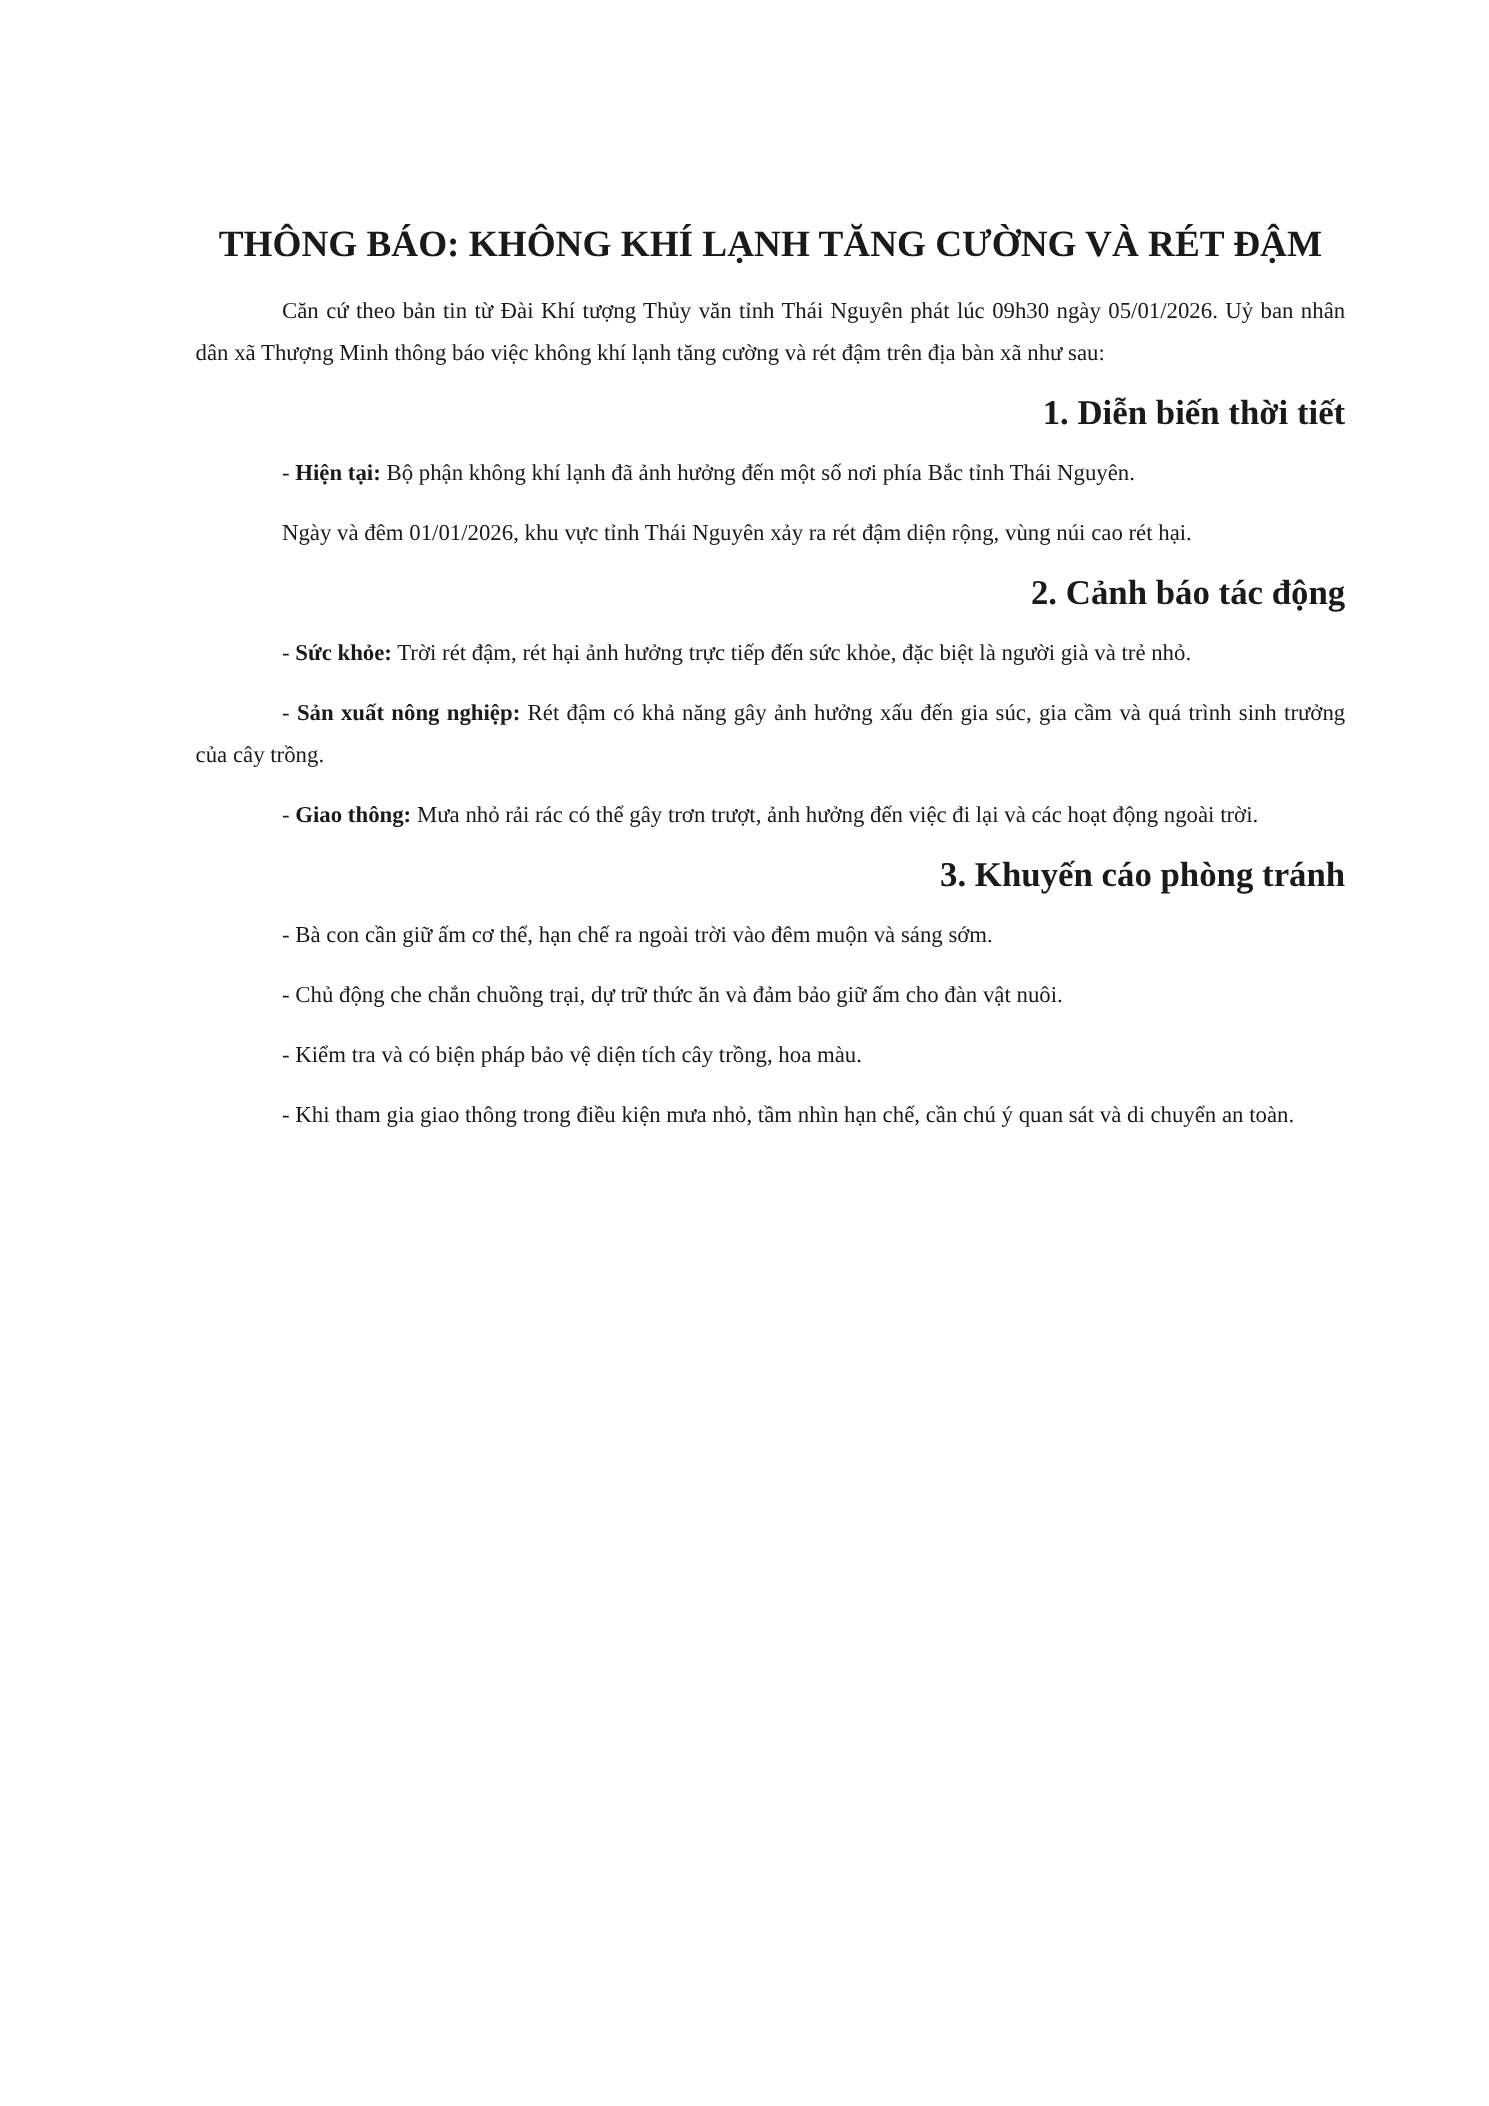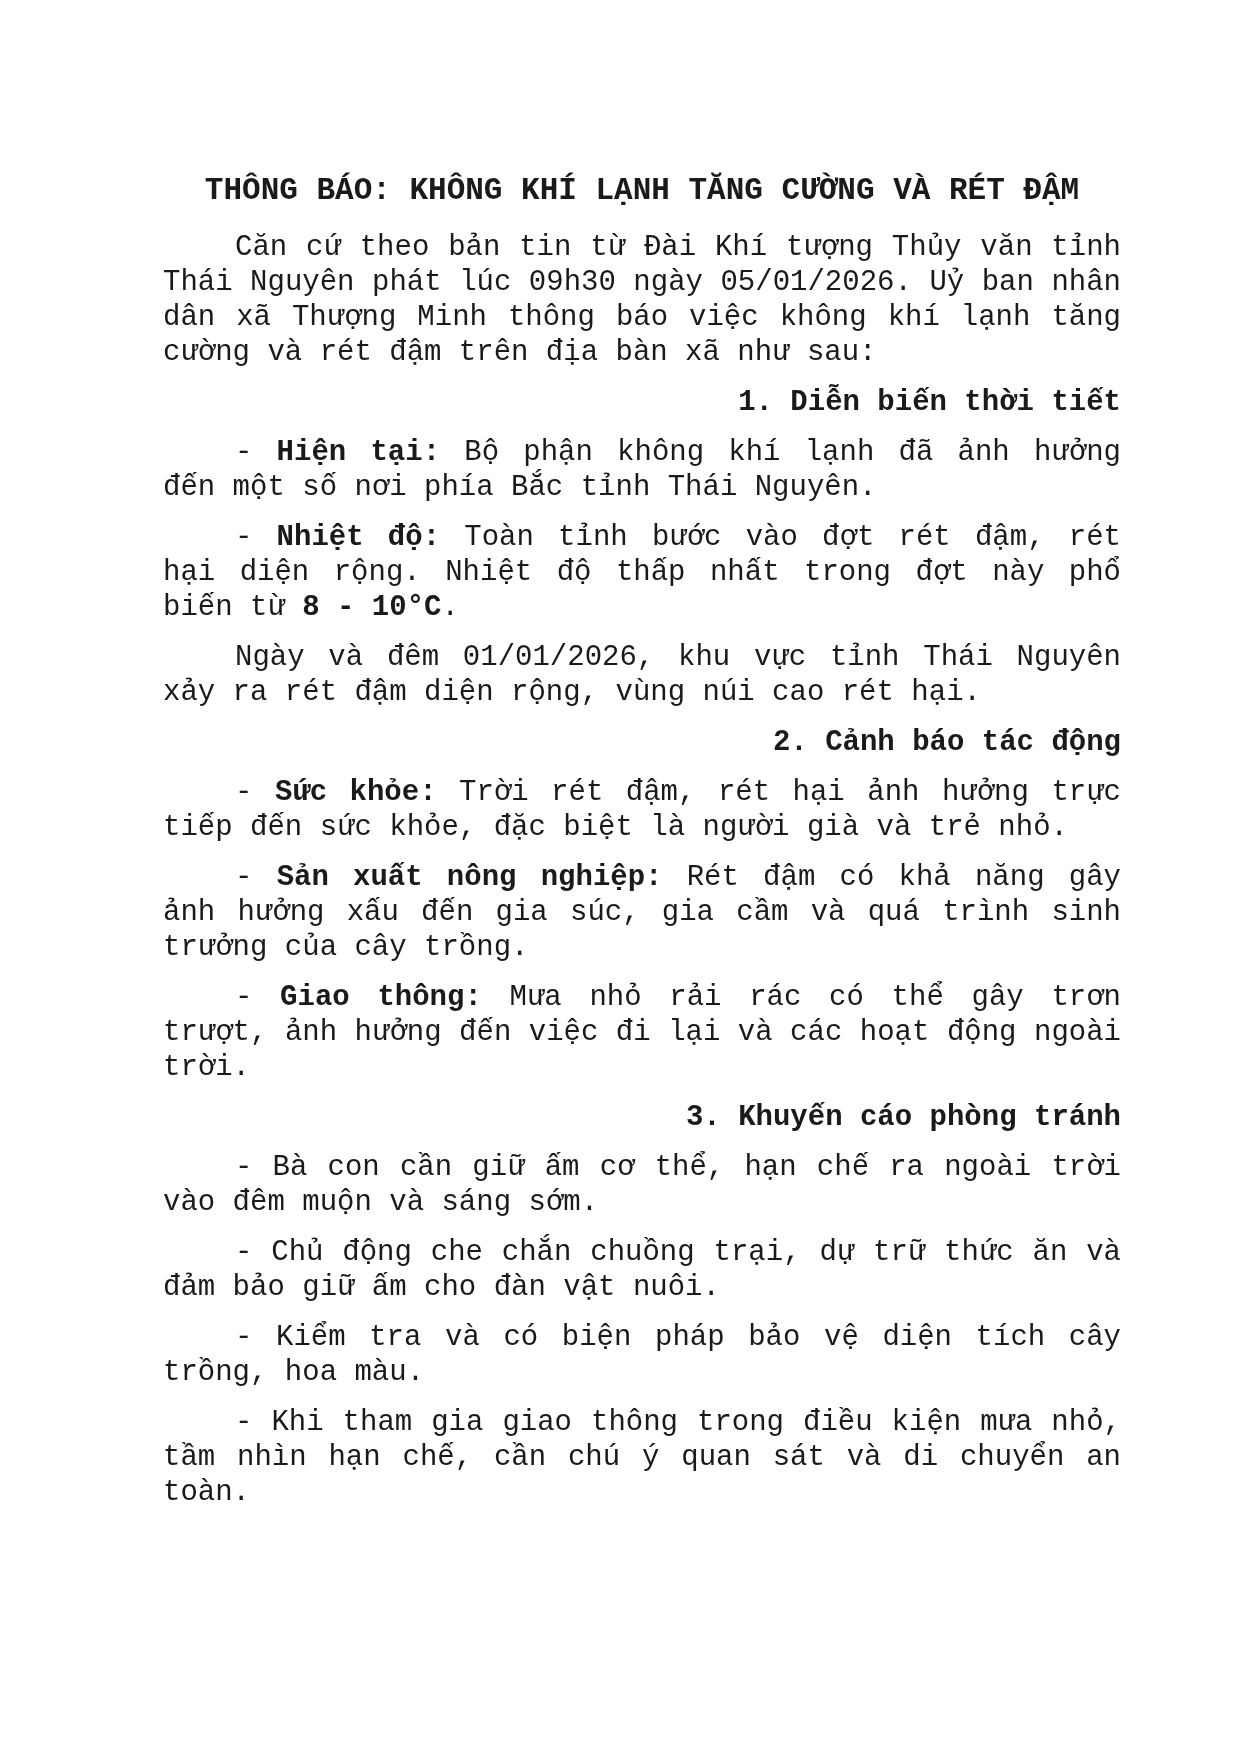--- a/index.html
+++ b/index.html
@@ -12,33 +12,32 @@
     width: 1241px;
     height: 1755px;
     background: #ffffff;
     overflow: hidden;
     font-family: "Liberation Serif", "DejaVu Serif", serif;
     color: #1a1a1a;
   }
   .content {
     position: absolute;
     left: 163px;
-    top: 172px;
+    top: 184px;
     width: 958px;
-    font-family: Liberation Mono, monospace;
   }
   .doc-title {
     font-size: 31px;
     font-weight: bold;
     text-align: center;
     line-height: 38px;
     margin: 0 0 20px 0;
   }
   p.para {
-    font-size: 29px;
+    font-size: 19px;
     line-height: 35px;
     margin: 0 0 15px 0;
     text-align: justify;
     text-indent: 72px;
   }
   p.heading {
     font-size: 29px;
     font-weight: bold;
     line-height: 35px;
     margin: 0 0 15px 0;
@@ -56,21 +55,20 @@
     <h1 class="doc-title">THÔNG BÁO: KHÔNG KHÍ LẠNH TĂNG CƯỜNG VÀ RÉT ĐẬM</h1>
 
     <p class="para">Căn cứ theo bản tin từ Đài Khí tượng Thủy văn tỉnh Thái Nguyên phát lúc 09h30 ngày 05/01/2026. Uỷ ban nhân dân xã Thượng Minh thông báo việc không khí lạnh tăng cường và rét đậm trên địa bàn xã như sau:</p>
 
     <p class="heading">1. Diễn biến thời tiết</p>
 
     <p class="para"><span>- </span><span class="b">Hiện tại:</span><span> Bộ phận không khí lạnh đã ảnh hưởng đến một số nơi phía Bắc tỉnh Thái Nguyên.</span></p>
 
 
 
-    <p class="para"><span>- </span><span class="b">Nhiệt độ:</span><span> Toàn tỉnh bước vào đợt rét đậm, rét hại diện rộng. Nhiệt độ thấp nhất trong đợt này phổ biến từ </span><span class="b">8 - 10°C</span><span>.</span></p>
 
     <p class="para"><span>Ngày và đêm 01/01/2026, khu vực tỉnh Thái Nguyên xảy ra rét đậm diện rộng, vùng núi cao rét hại.</span></p>
 
     <p class="heading">2. Cảnh báo tác động</p>
 
     <p class="para"><span>- </span><span class="b">Sức khỏe:</span><span> Trời rét đậm, rét hại ảnh hưởng trực tiếp đến sức khỏe, đặc biệt là người già và trẻ nhỏ.</span></p>
 
     <p class="para"><span>- </span><span class="b">Sản xuất nông nghiệp:</span><span> Rét đậm có khả năng gây ảnh hưởng xấu đến gia súc, gia cầm và quá trình sinh trưởng của cây trồng.</span></p>
 
     <p class="para"><span>- </span><span class="b">Giao thông:</span><span> Mưa nhỏ rải rác có thể gây trơn trượt, ảnh hưởng đến việc đi lại và các hoạt động ngoài trời.</span></p>

